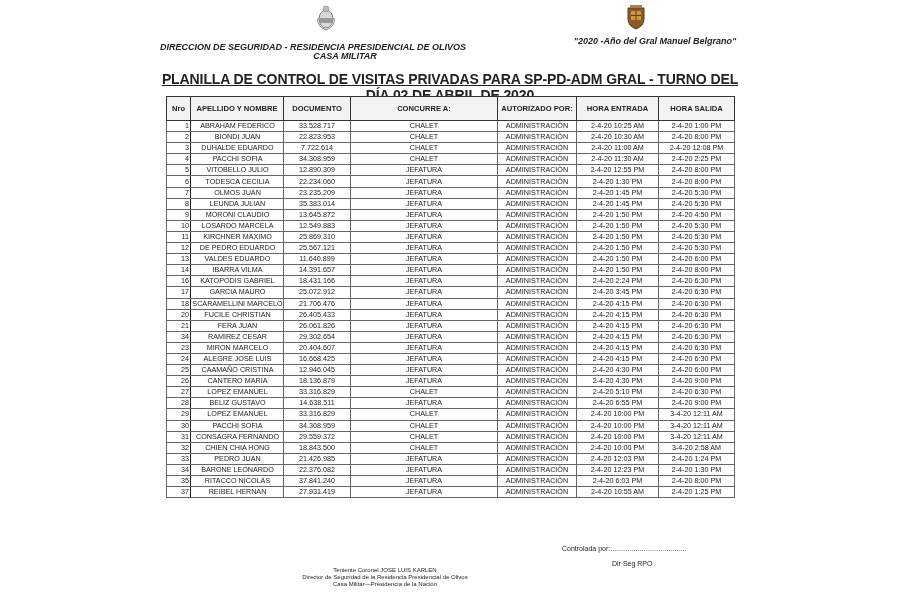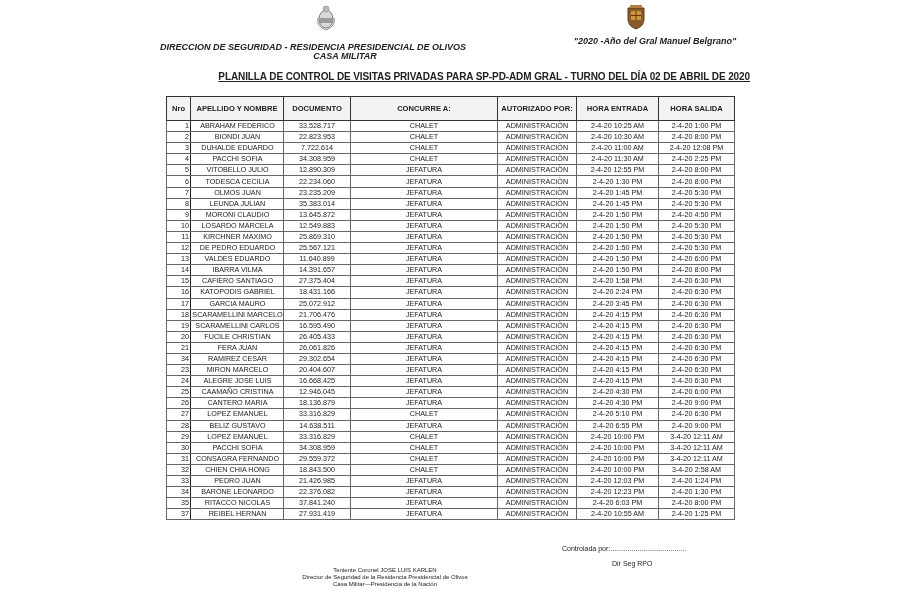--- a/index.html
+++ b/index.html
@@ -4,21 +4,21 @@
 <style>
   html, body { margin: 0; padding: 0; background: #ffffff; }
   body { width: 900px; height: 596px; position: relative; overflow: hidden;
          font-family: "Liberation Sans", sans-serif; color: #222; }
   .abs { position: absolute; }
   .logo-left { left: 315px; top: 4px; width: 22px; height: 28px; }
   .logo-right { left: 625px; top: 4px; width: 22px; height: 26px; }
   .org1 { left: 230px; top: 31px; width: 230px; text-align: center; font-size: 9px; font-weight: bold; font-style: italic; margin-top: 20px; }
   .org2 { left: 160px; top: 42px; width: 370px; font-size: 9px; font-weight: bold; font-style: italic; }
   .motto { left: 560px; top: 36px; width: 190px; text-align: center; font-size: 9px; font-weight: bold; font-style: italic; }
-  .doc-title { left: 150px; top: 71px; width: 600px; text-align: right; font-size: 10px; font-weight: bold; text-decoration: underline; letter-spacing: -0.1px; }
+  .doc-title { left: 150px; top: 71px; width: 600px; text-align: center; font-size: 14px; font-weight: bold; text-decoration: underline; letter-spacing: -0.1px; }
   table.grid { position: absolute; left: 166px; top: 96px; width: 568px; border-collapse: collapse; table-layout: fixed; font-size: 7.2px; }
   table.grid th { height: 21px; font-weight: bold; background: #f3f3f3; border: 1px solid #333; font-size: 7.6px; }
   table.grid td { height: 10.1px; line-height: 10px; border: 1px solid #666; padding: 0; white-space: nowrap; overflow: hidden; text-align: center; }
   table.grid td.nro { text-align: right; padding-right: 1px; border-right: 1.5px solid #222; }
   table.grid td.name { text-align: center; padding-left: 1px; }
   table.grid { border: 1.5px solid #222; }
   .ctrl { left: 562px; top: 545px; font-size: 7px; }
   .dir { left: 612px; top: 560px; font-size: 7px; }
   .sig { left: 290px; top: 567px; width: 190px; text-align: center; font-size: 6px; line-height: 7px; }
 </style>
@@ -189,29 +189,20 @@
       <tr>
         <td class="nro">14</td>
         <td class="name">IBARRA VILMA</td>
         <td>14.391.657</td>
         <td>JEFATURA</td>
         <td>ADMINISTRACIÒN</td>
         <td>2-4-20 1:50 PM</td>
         <td>2-4-20 8:00 PM</td>
       </tr>
       <tr>
-        <td class="nro">15</td>
-        <td class="name">CAFIERO SANTIAGO</td>
-        <td>27.375.404</td>
-        <td>JEFATURA</td>
-        <td>ADMINISTRACIÒN</td>
-        <td>2-4-20 1:58 PM</td>
-        <td>2-4-20 6:30 PM</td>
-      </tr>
-      <tr>
         <td class="nro">16</td>
         <td class="name">KATOPODIS GABRIEL</td>
         <td>18.431.166</td>
         <td>JEFATURA</td>
         <td>ADMINISTRACIÒN</td>
         <td>2-4-20 2:24 PM</td>
         <td>2-4-20 6:30 PM</td>
       </tr>
       <tr>
         <td class="nro">17</td>
@@ -219,29 +210,20 @@
         <td>25.072.912</td>
         <td>JEFATURA</td>
         <td>ADMINISTRACIÒN</td>
         <td>2-4-20 3:45 PM</td>
         <td>2-4-20 6:30 PM</td>
       </tr>
       <tr>
         <td class="nro">18</td>
         <td class="name">SCARAMELLINI MARCELO</td>
         <td>21.706.476</td>
-        <td>JEFATURA</td>
-        <td>ADMINISTRACIÒN</td>
-        <td>2-4-20 4:15 PM</td>
-        <td>2-4-20 6:30 PM</td>
-      </tr>
-      <tr>
-        <td class="nro">19</td>
-        <td class="name">SCARAMELLINI CARLOS</td>
-        <td>16.595.490</td>
         <td>JEFATURA</td>
         <td>ADMINISTRACIÒN</td>
         <td>2-4-20 4:15 PM</td>
         <td>2-4-20 6:30 PM</td>
       </tr>
       <tr>
         <td class="nro">20</td>
         <td class="name">FUCILE CHRISTIAN</td>
         <td>26.405.433</td>
         <td>JEFATURA</td>

